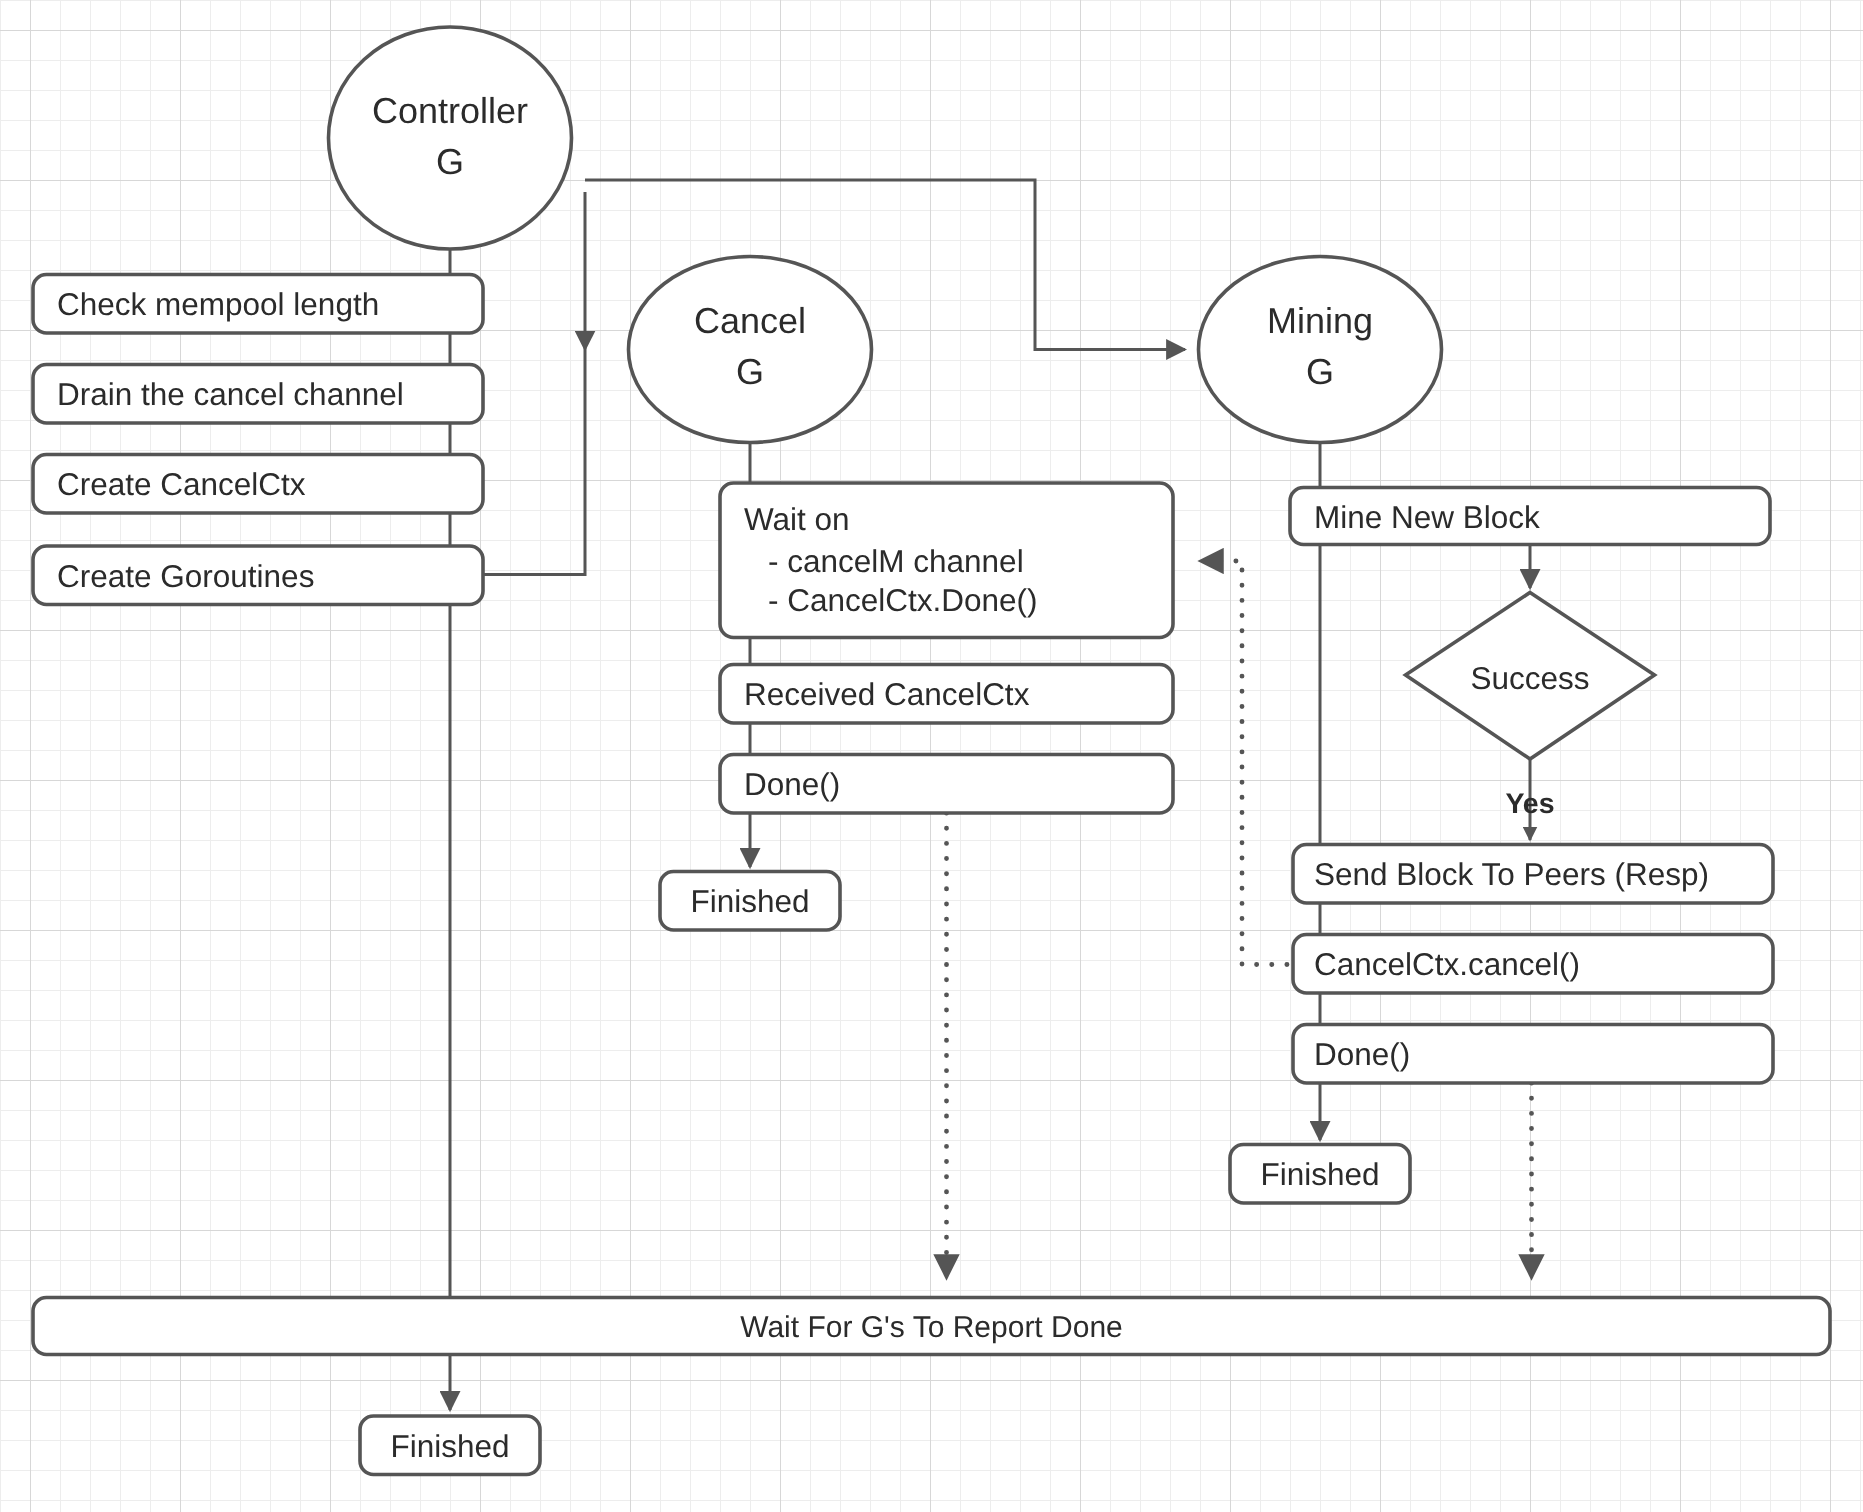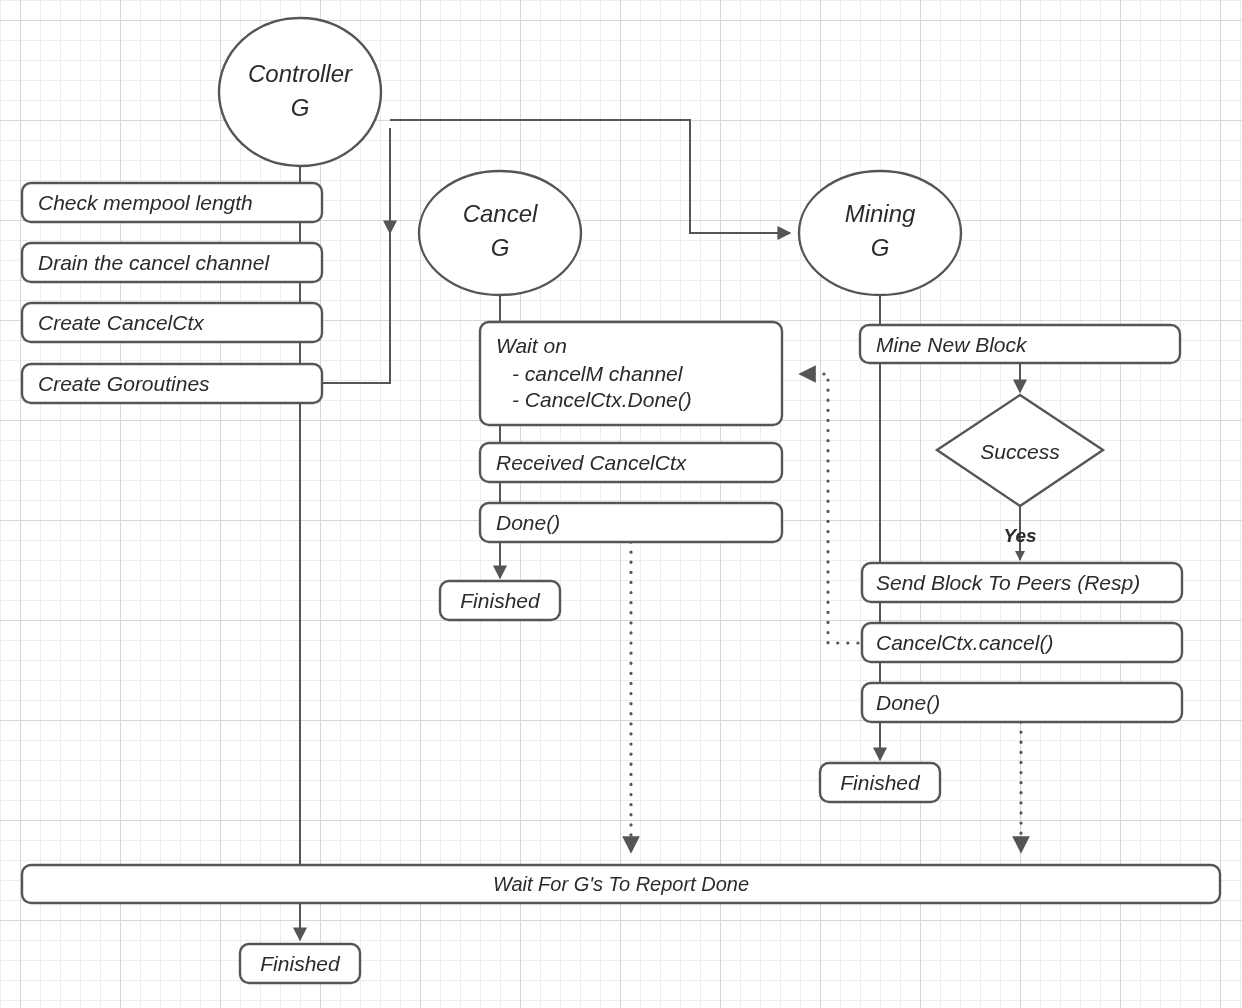--- a/index.html
+++ b/index.html
@@ -15,21 +15,20 @@
     background-color: #ffffff;
     background-image:
       linear-gradient(to right, #d7d7d7 1px, transparent 1px),
       linear-gradient(to bottom, #d7d7d7 1px, transparent 1px),
       linear-gradient(to right, #ededed 1px, transparent 1px),
       linear-gradient(to bottom, #ededed 1px, transparent 1px);
     background-size: 100px 100px, 100px 100px, 20px 20px, 20px 20px;
     background-position: 20px 20px, 20px 20px, 0 0, 0 0;
     overflow: hidden;
     font-family: "Liberation Sans", sans-serif;
-    font-style: italic;
   }
   #diagram {
     position: absolute;
     left: 0;
     top: 0;
     width: 1242px;
     height: 1008px;
   }
   .shape-stroke {
     fill: #ffffff;

